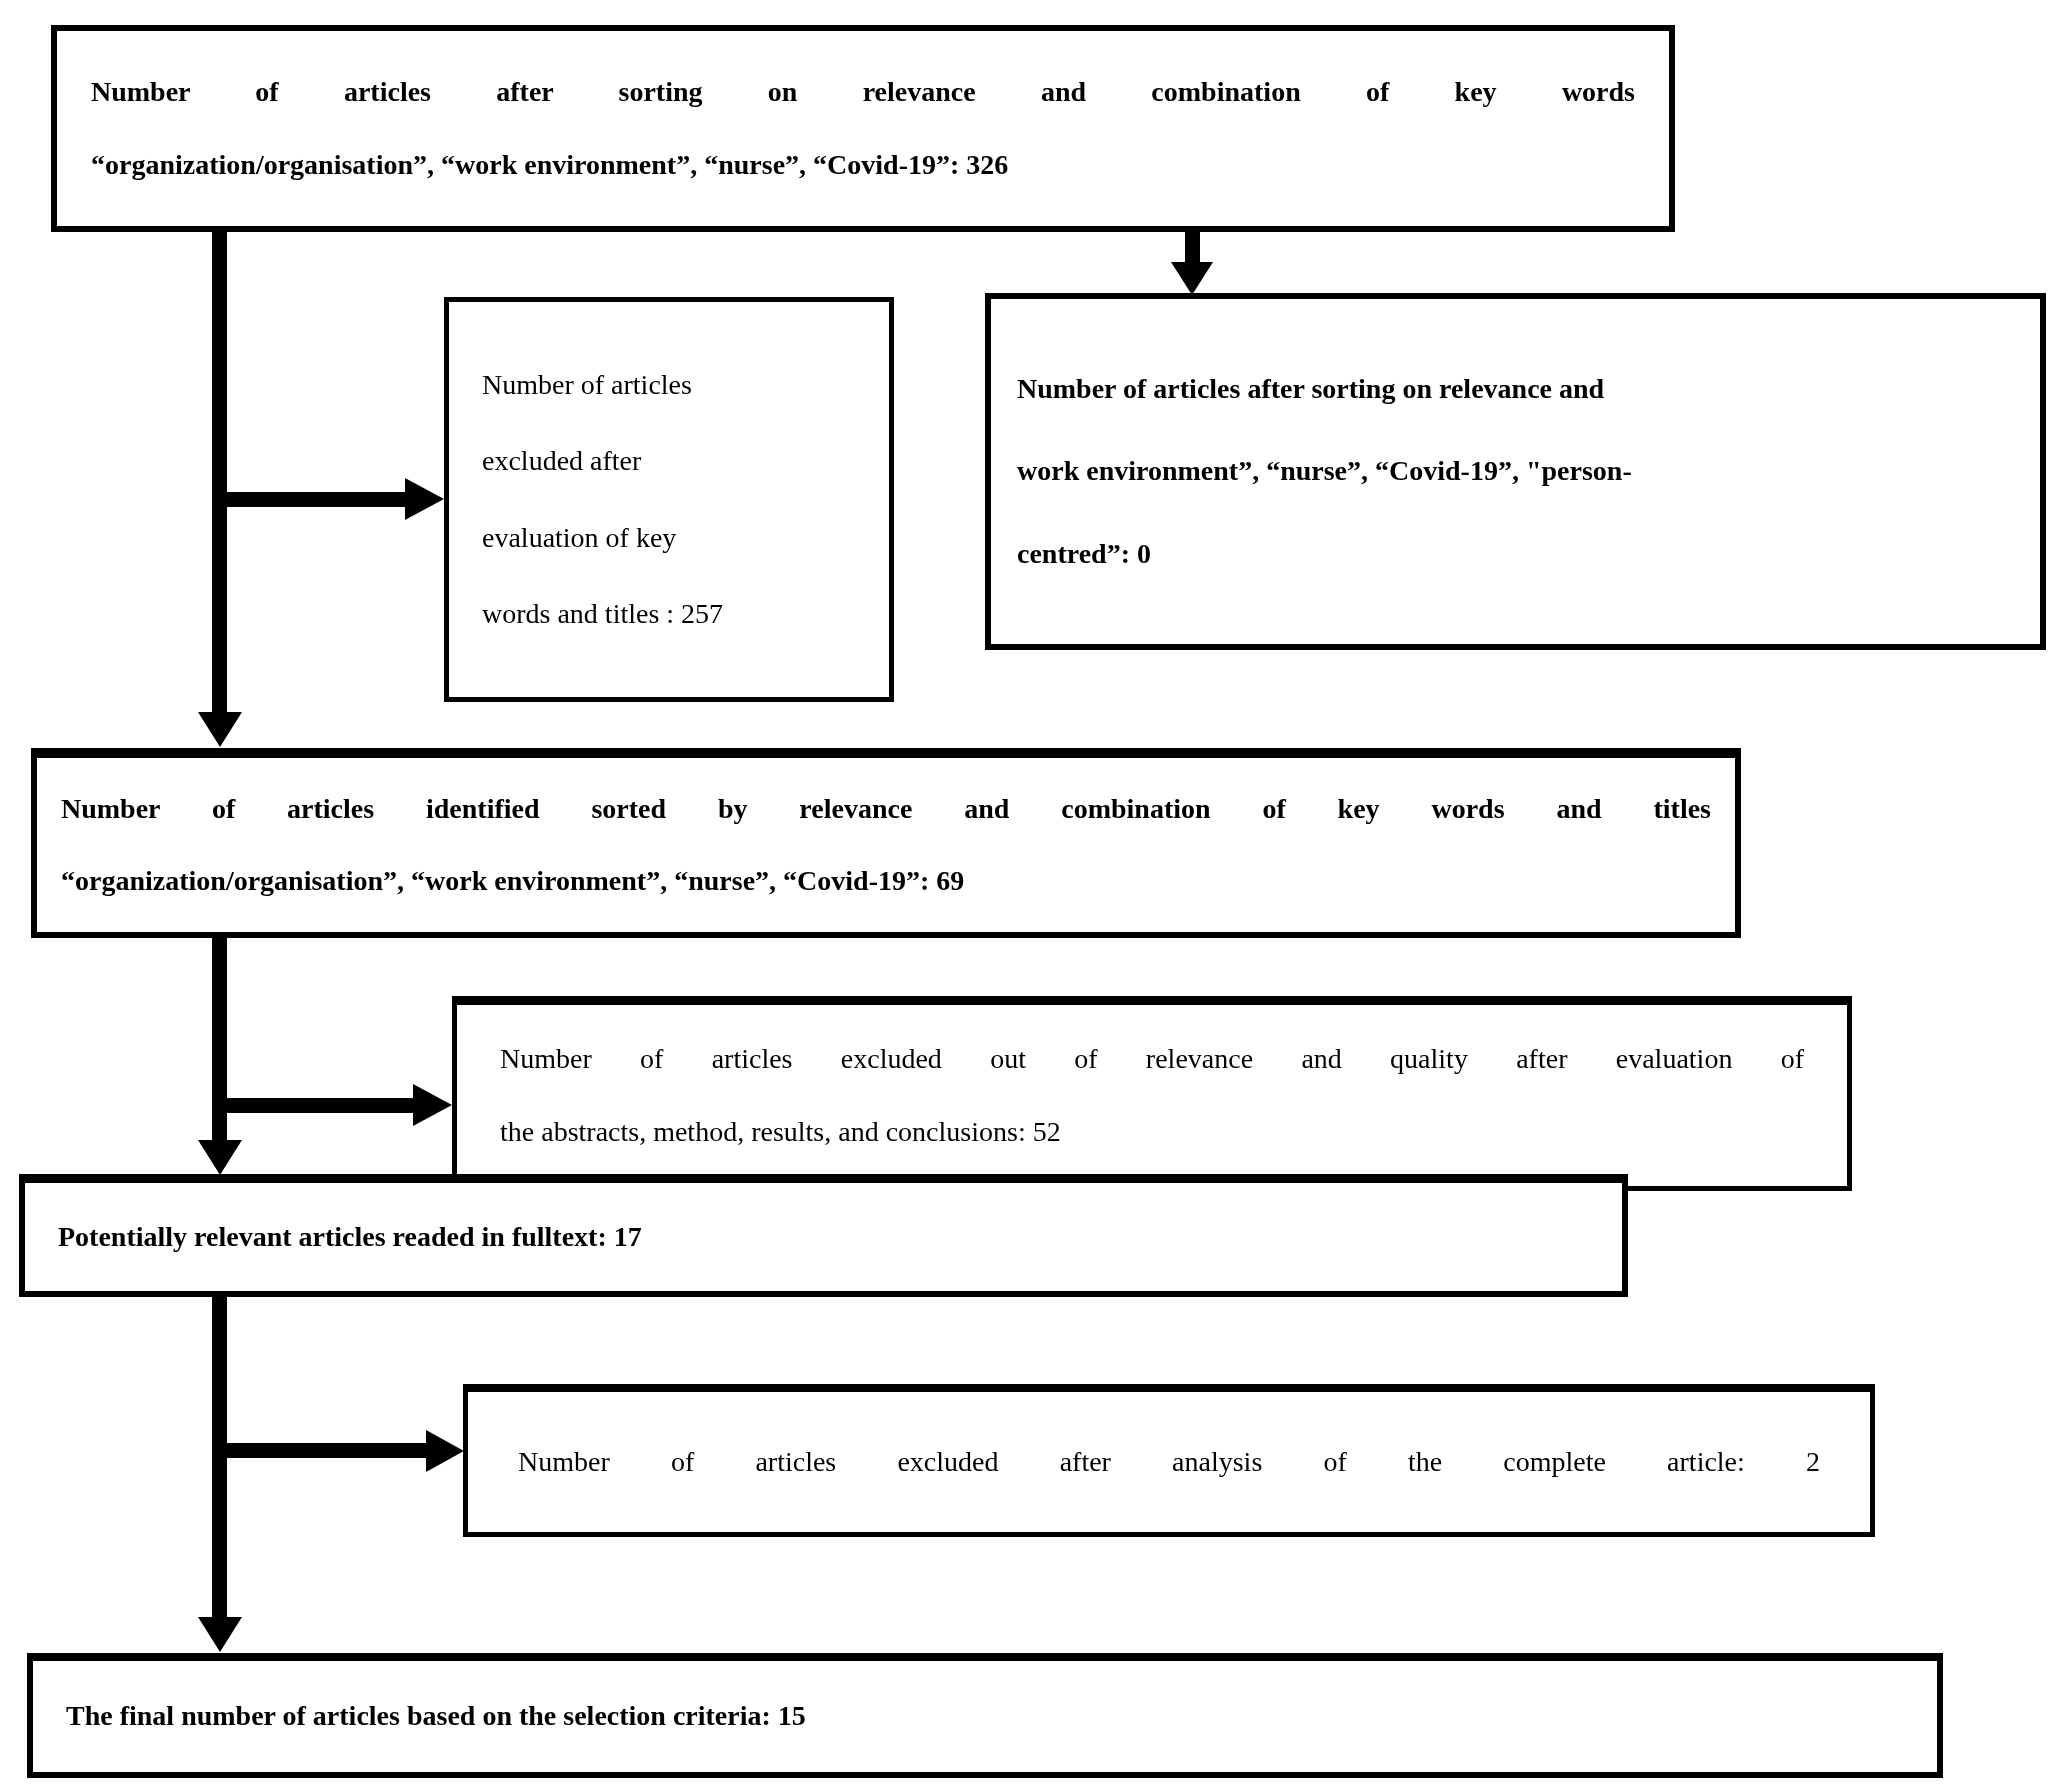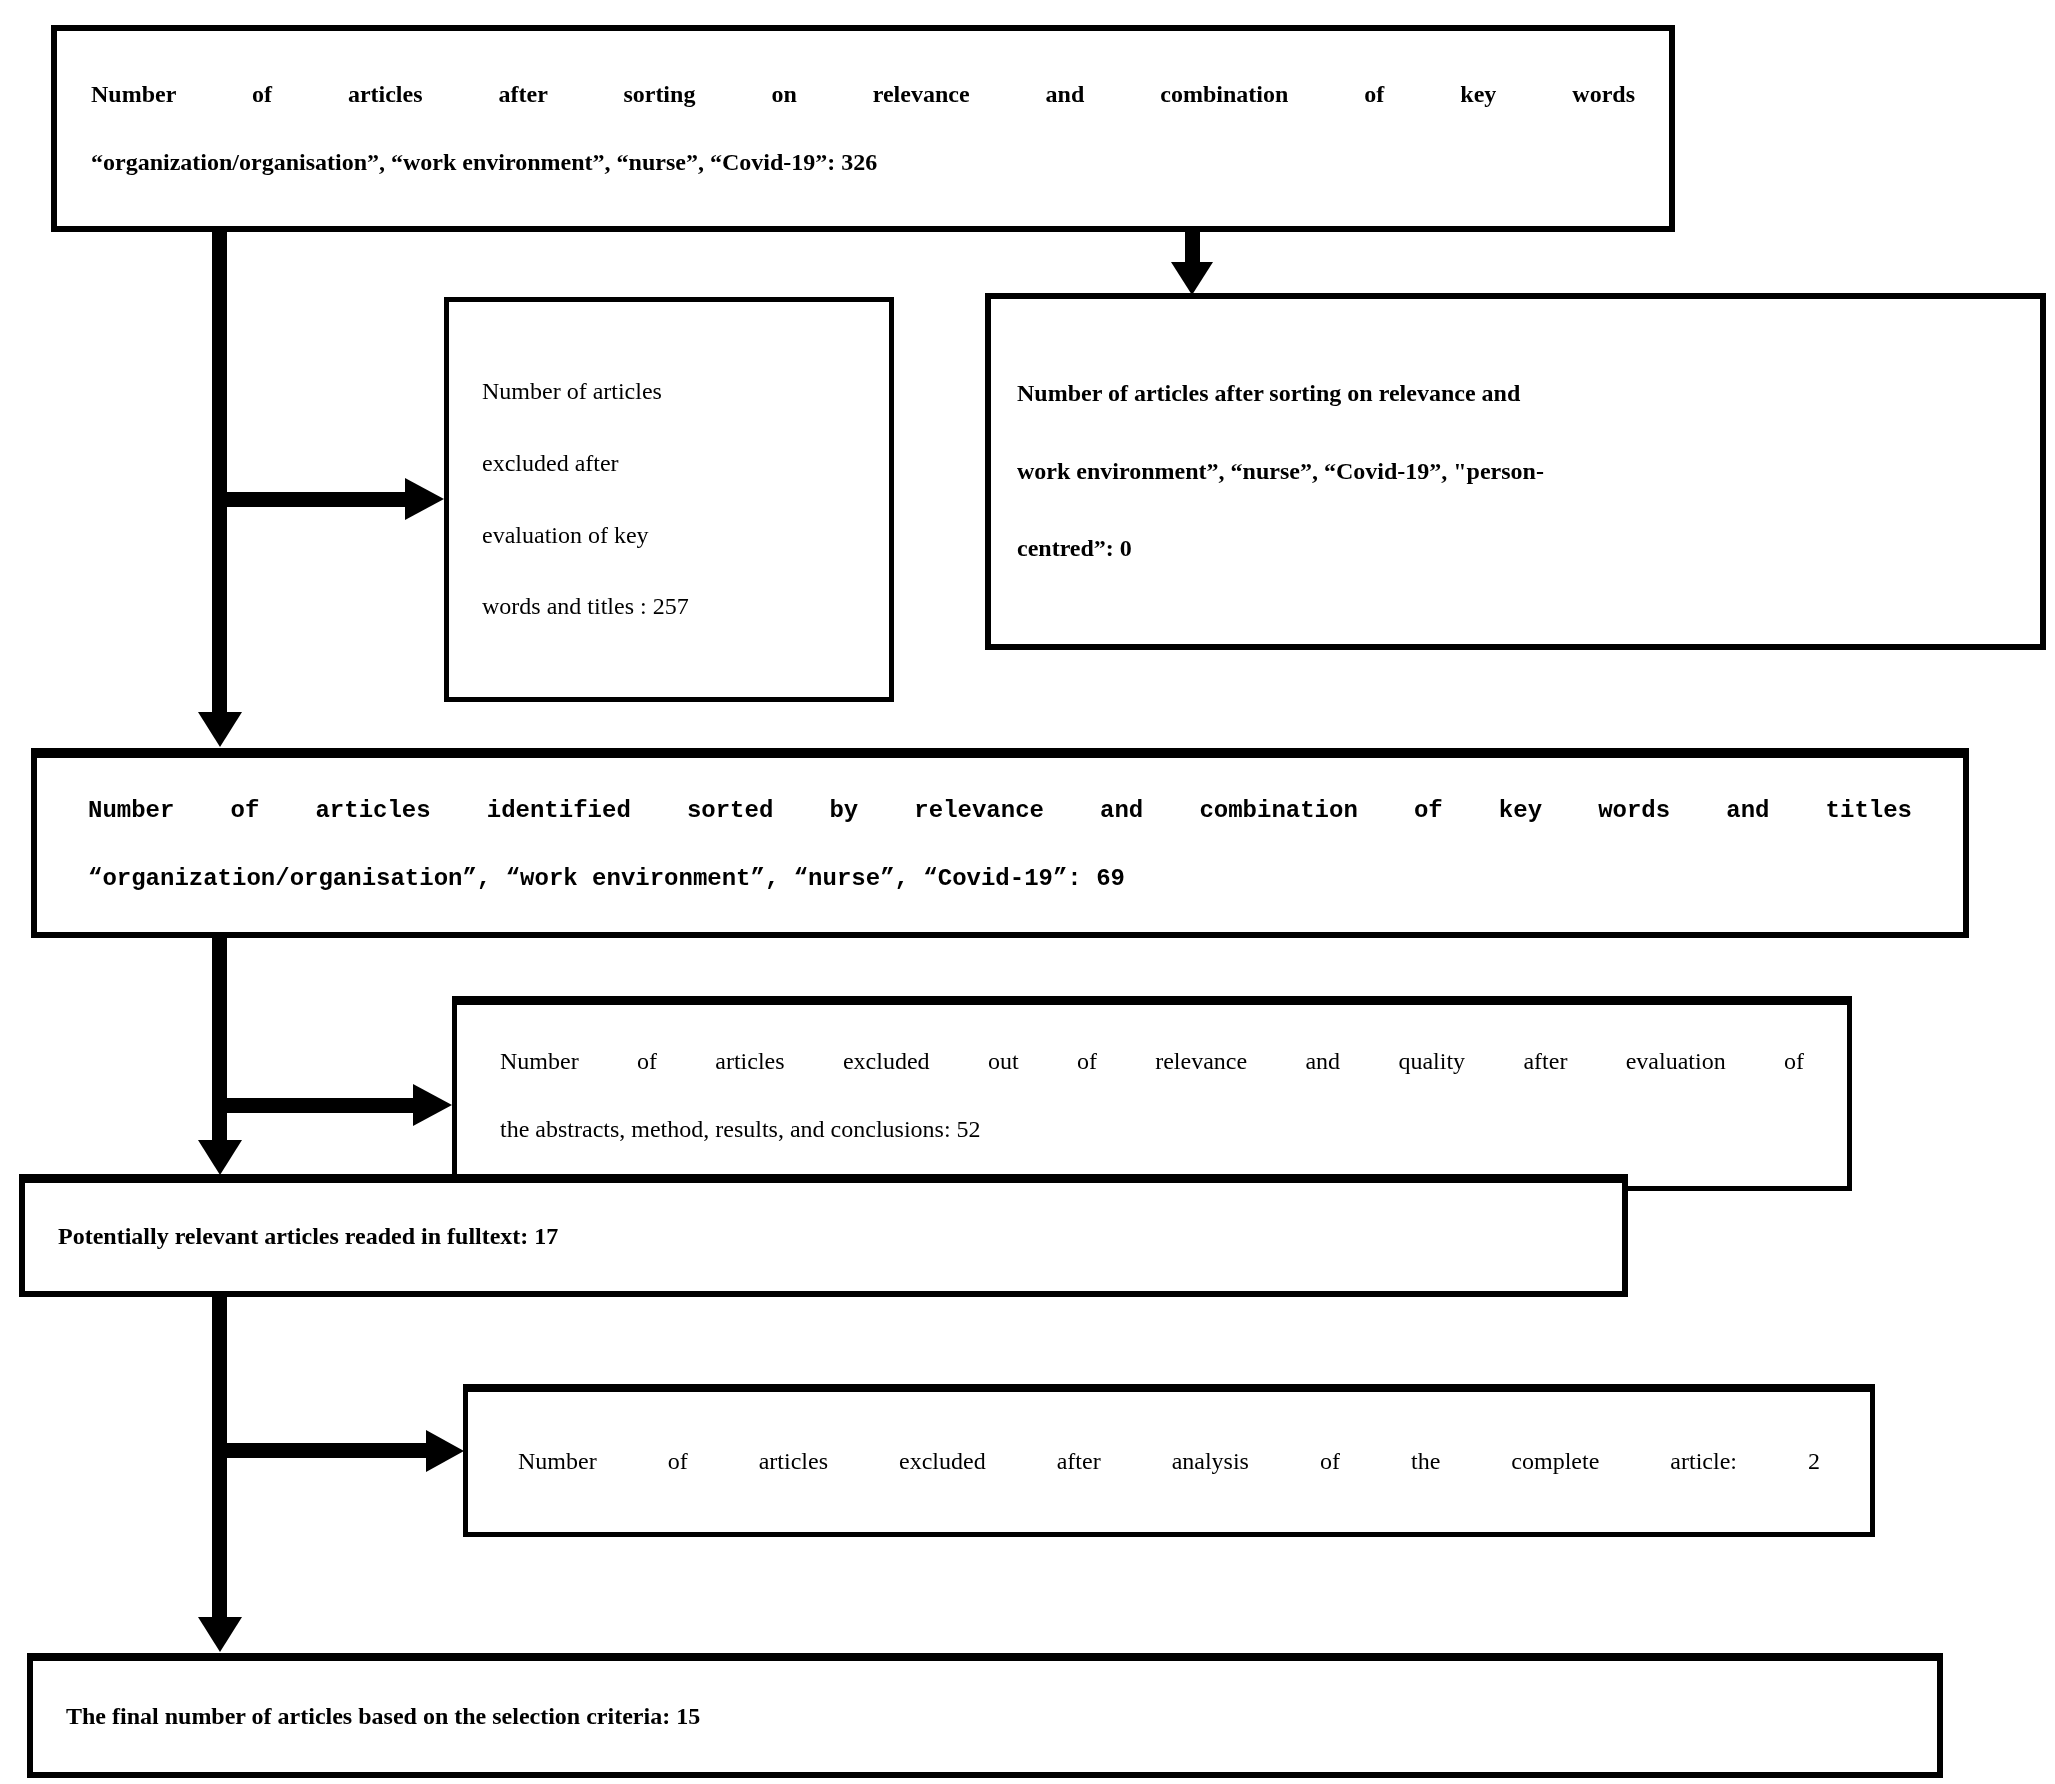--- a/index.html
+++ b/index.html
@@ -11,31 +11,31 @@
     color:#000;
   }
   .box{
     position:absolute;
     background:#ffffff;
     border:6.3px solid #000;
     box-sizing:border-box;
     display:flex;
     flex-direction:column;
     justify-content:center;
-    font-size:24px;
+    font-size:28px;
     line-height:1.15;
   }
   .bold{font-weight:bold;}
   .line{white-space:nowrap;}
   .just{white-space:normal;text-align:justify;text-align-last:justify;width:100%;}
   
   #box-initial          {left:51px;   top:25px;   width:1624px; height:207px; padding:0 34px; gap:40px;}
   #box-excluded-titles  {left:444px;  top:297px;  width:450px;  height:405px; padding:0 33px; gap:44px; border-width:5.6px;}
   #box-person-centred   {left:985px; top:293px;  width:1061px; height:357px; padding:0 26px; gap:50px;}
-  #box-identified       {left:31px;   top:748px; width:1938px; height:190px; padding:0 51px; gap:40px; border-top-width:10px;font-family:Liberation Mono, monospace;}
+  #box-identified       {left:31px;   top:748px; width:1710px; height:190px; padding:0 24px; gap:40px; border-top-width:10px;}
   #box-excluded-abstr   {left:452px;  top:996px; width:1400px; height:195px; padding:0 43px; gap:40px; border-width:5.6px; border-top-width:9.4px;}
   #box-fulltext         {left:19px;   top:1174px; width:1609px; height:123px; padding:0 33px; border-top-width:9.4px;}
   #box-excluded-full    {left:463px;  top:1384px; width:1412px; height:153px; padding:0 50px; border-width:5.6px; border-top-width:8.8px;}
   #box-final            {left:27px;   top:1653px; width:1916px; height:125px; padding:0 33px; border-top-width:8.8px;}
   
   .stem{position:absolute;background:#000;}
   .head{position:absolute;width:0;height:0;}
   .head-down{border-left:22px solid transparent;border-right:22px solid transparent;border-top:35px solid #000;}
   .head-right{border-top:21px solid transparent;border-bottom:21px solid transparent;border-left:39px solid #000;}
 

